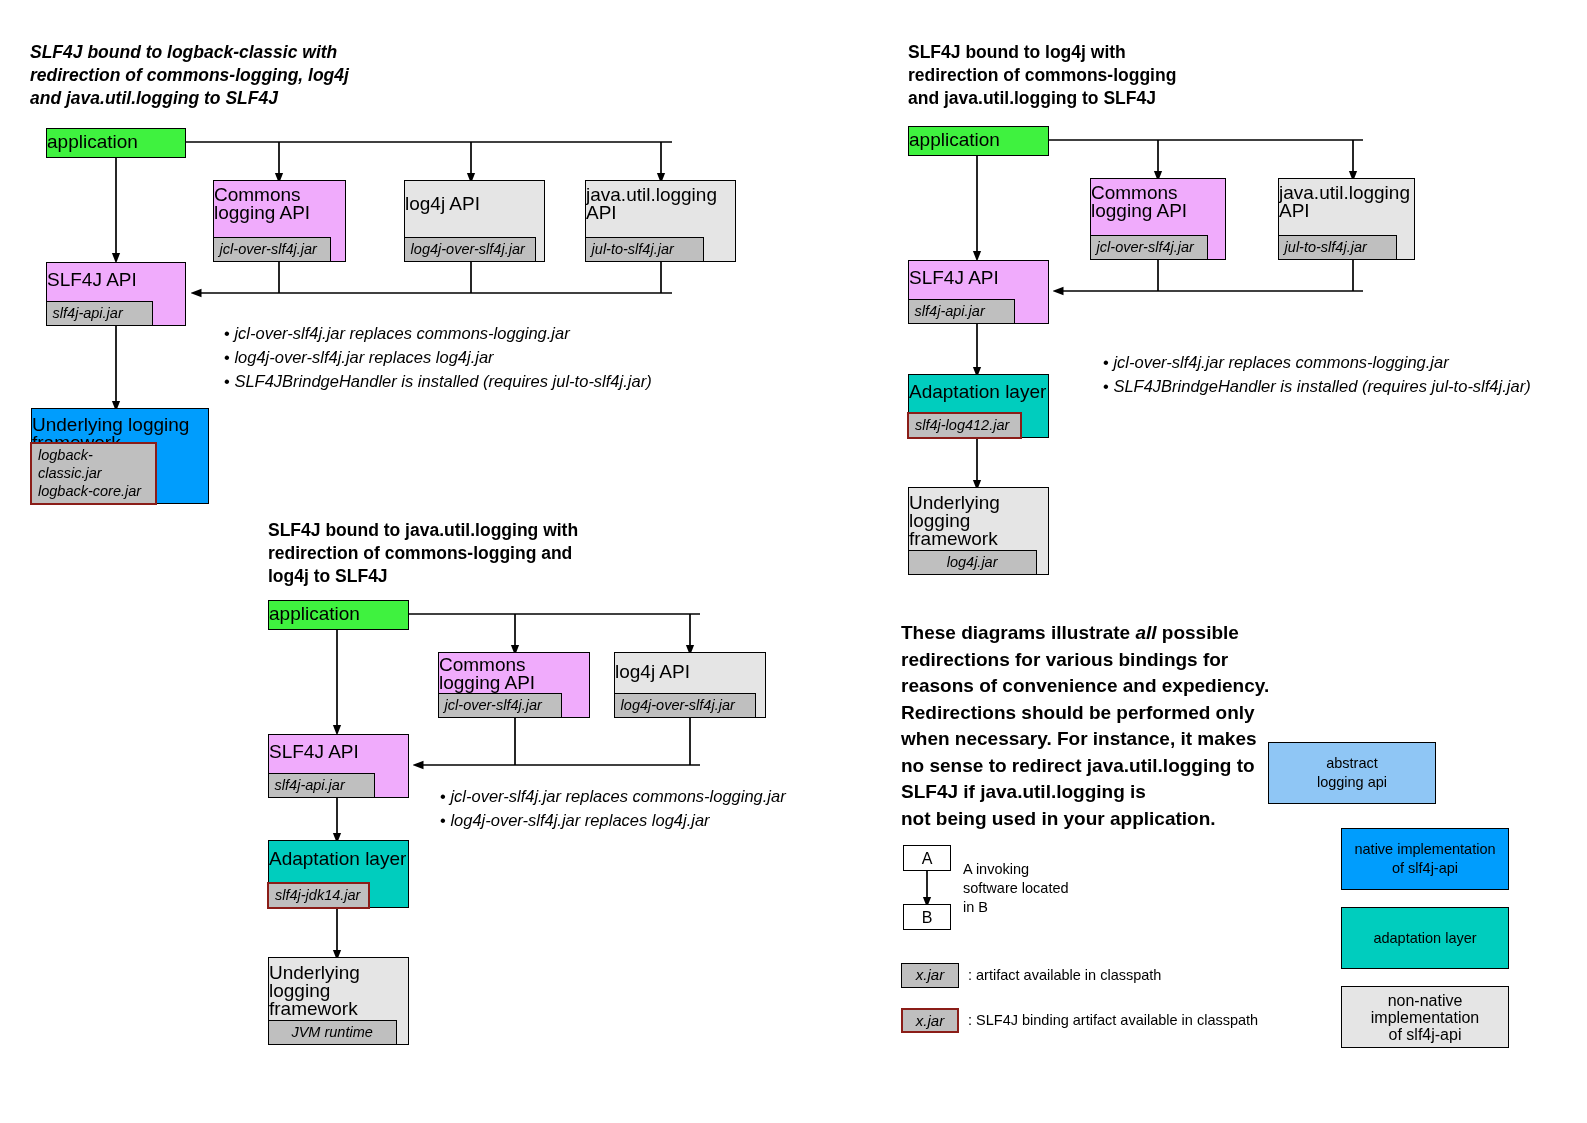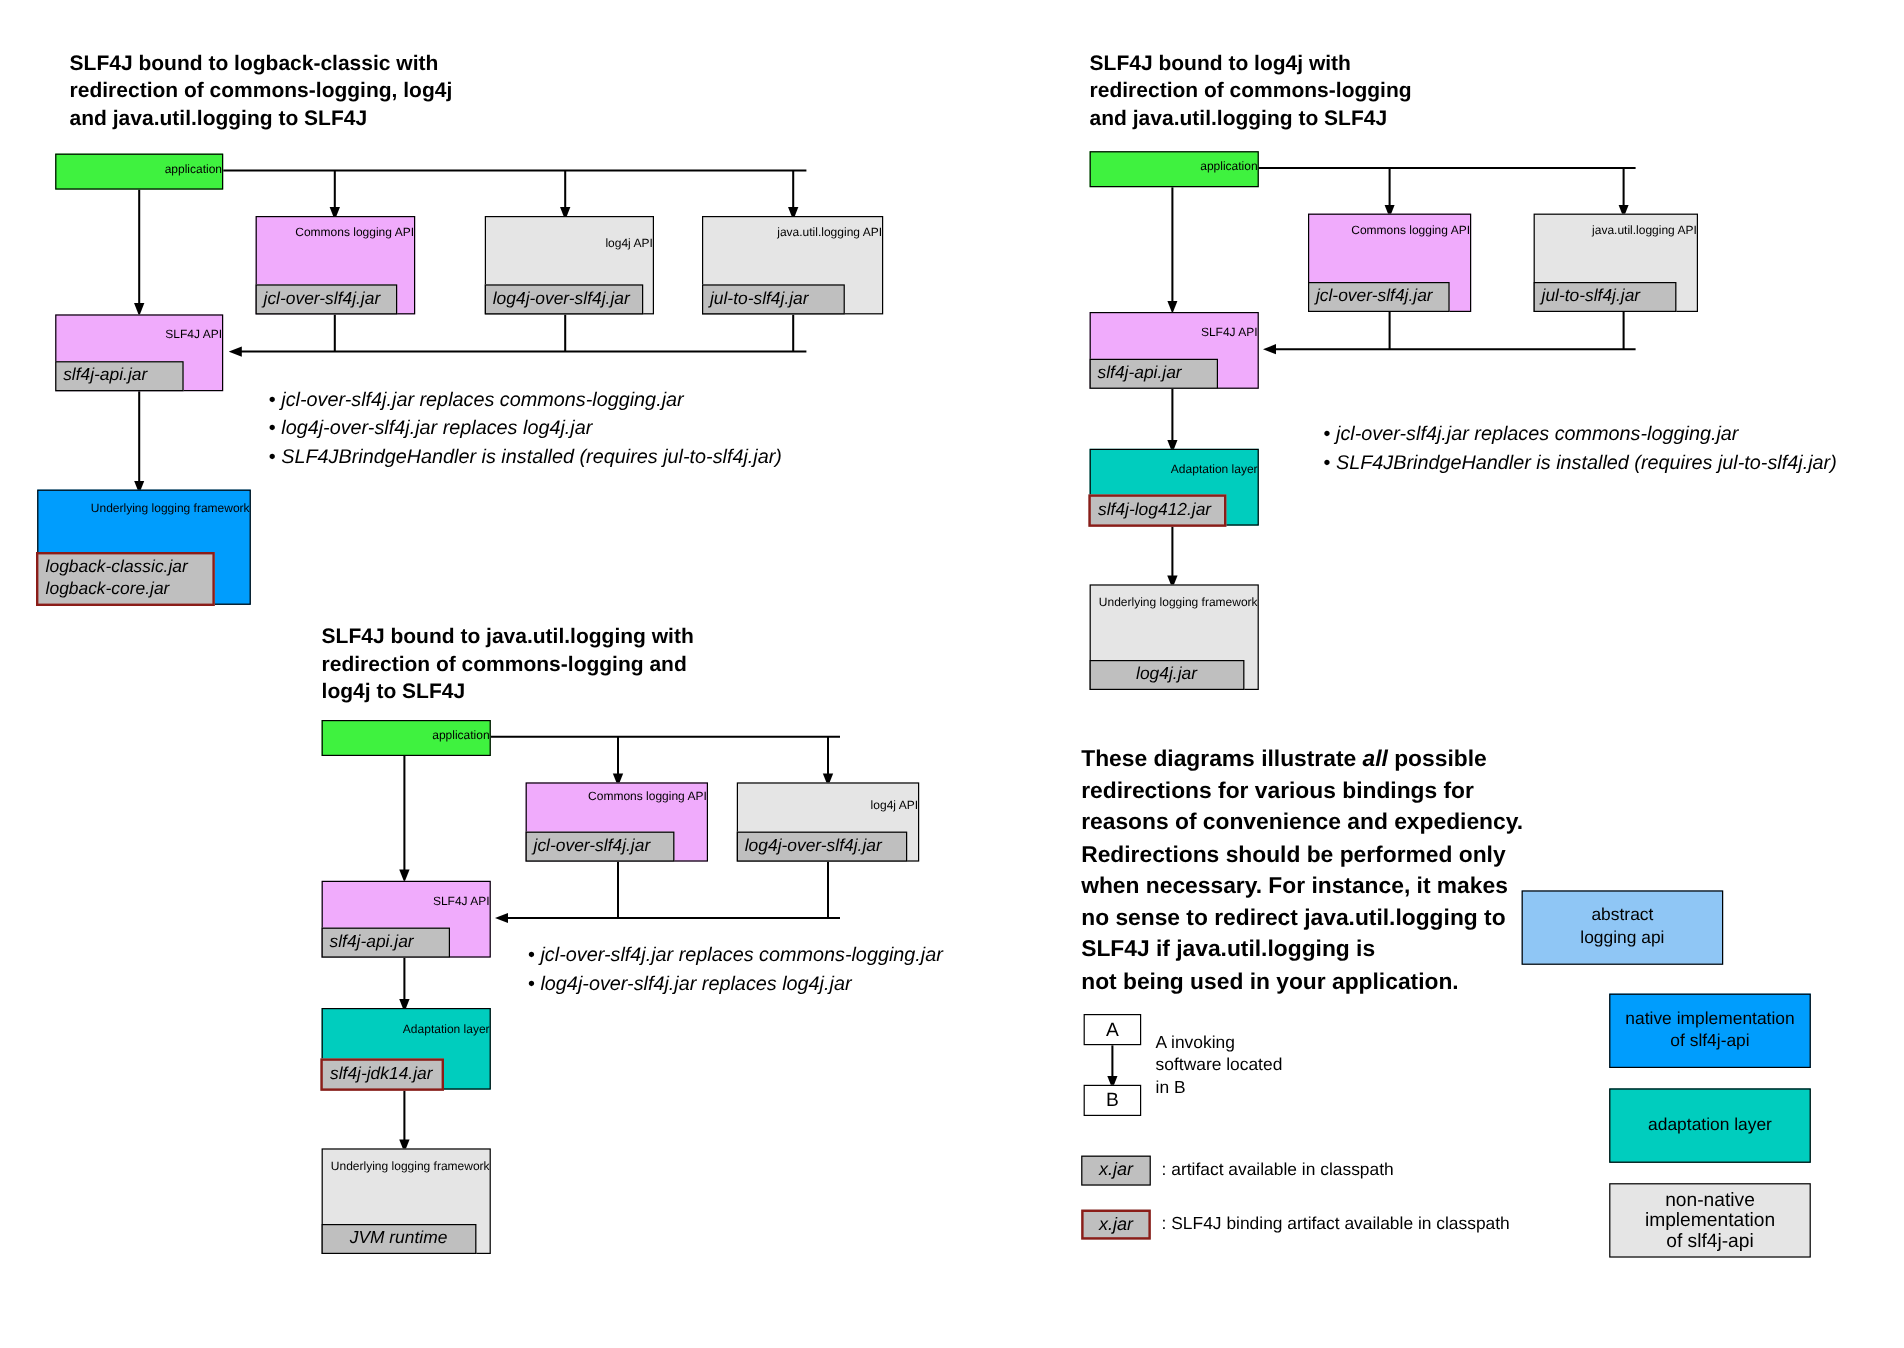--- a/index.html
+++ b/index.html
@@ -7,21 +7,21 @@
   body{width:1587px;height:1123px;position:relative;
        font-family:"Liberation Sans","DejaVu Sans",sans-serif;
        color:#000;overflow:hidden;}
   .abs{position:absolute;}
 
   
   .dtitle{font-weight:bold;font-size:17.5px;line-height:23px;white-space:pre-line;}
 
   
   .box{box-sizing:border-box;border:1.6px solid #000;position:absolute;}
-  .box .cap{font-size:10px;line-height:18px;text-align:right;padding-top:5px;}
+  .box .cap{font-size:19px;line-height:18px;text-align:left;padding-top:5px;}
   .green{background:#3ff23f;}
   .lightblue{background:#f0abfc;}
   .grey{background:#e5e5e5;}
   .vividblue{background:#009dfd;}
   .teal{background:#00cdbe;}
 
   
   .jar{position:absolute;box-sizing:border-box;background:#bfbfbf;
        border:1.4px solid #000;font-style:italic;font-size:14.5px;
        line-height:18px;padding:2px 6px 3px 6px;white-space:pre-line;}
@@ -91,21 +91,21 @@
     <path d="M515,717 L515,765"></path>
     <path d="M690,717 L690,765"></path>
     <path d="M700,765 L418,765" marker-end="url(#ah)"></path>
     <path d="M337,797 L337,838" marker-end="url(#ah)"></path>
     <path d="M337,908 L337,955" marker-end="url(#ah)"></path>
 
     <path d="M927,871 L927,902" marker-end="url(#ah)"></path>
   </g>
 </svg>
 
-<div class="abs dtitle" style="left:58px;top:41px;width:430px;">SLF4J bound to logback-classic with
+<div class="abs dtitle" style="left:30px;top:41px;width:430px;font-style:italic;">SLF4J bound to logback-classic with
 redirection of commons-logging, log4j
 and java.util.logging to SLF4J</div>
 
 <div class="box green" style="left:46px;top:128px;width:140px;height:30px;">
   <div class="cap" style="padding-top:4px;">application</div>
 </div>
 
 <div class="box lightblue" style="left:213px;top:180px;width:133px;height:82px;">
   <div class="cap">Commons
 logging API</div>
@@ -124,21 +124,21 @@
 </div>
 
 <div class="box lightblue" style="left:46px;top:262px;width:140px;height:64px;">
   <div class="cap" style="padding-top:8px;">SLF4J API</div>
   <div class="jar" style="left:-1.4px;bottom:-1.4px;width:107px;">slf4j-api.jar</div>
 </div>
 
 <div class="box vividblue" style="left:31px;top:408px;width:178px;height:96px;">
   <div class="cap" style="padding-top:7px;">Underlying logging
 framework</div>
-  <div class="jar binding" style="left:-2px;bottom:-2px;width:149px;">logback-classic.jar
+  <div class="jar binding" style="left:-2px;bottom:-2px;width:127px;">logback-classic.jar
 logback-core.jar</div>
 </div>
 
 <div class="abs bullets" style="left:224px;top:321px;">
   <div>jcl-over-slf4j.jar replaces commons-logging.jar</div>
   <div>log4j-over-slf4j.jar replaces log4j.jar</div>
   <div>SLF4JBrindgeHandler is installed (requires jul-to-slf4j.jar)</div>
 </div>
 
 <div class="abs dtitle" style="left:908px;top:41px;width:420px;">SLF4J bound to log4j with

